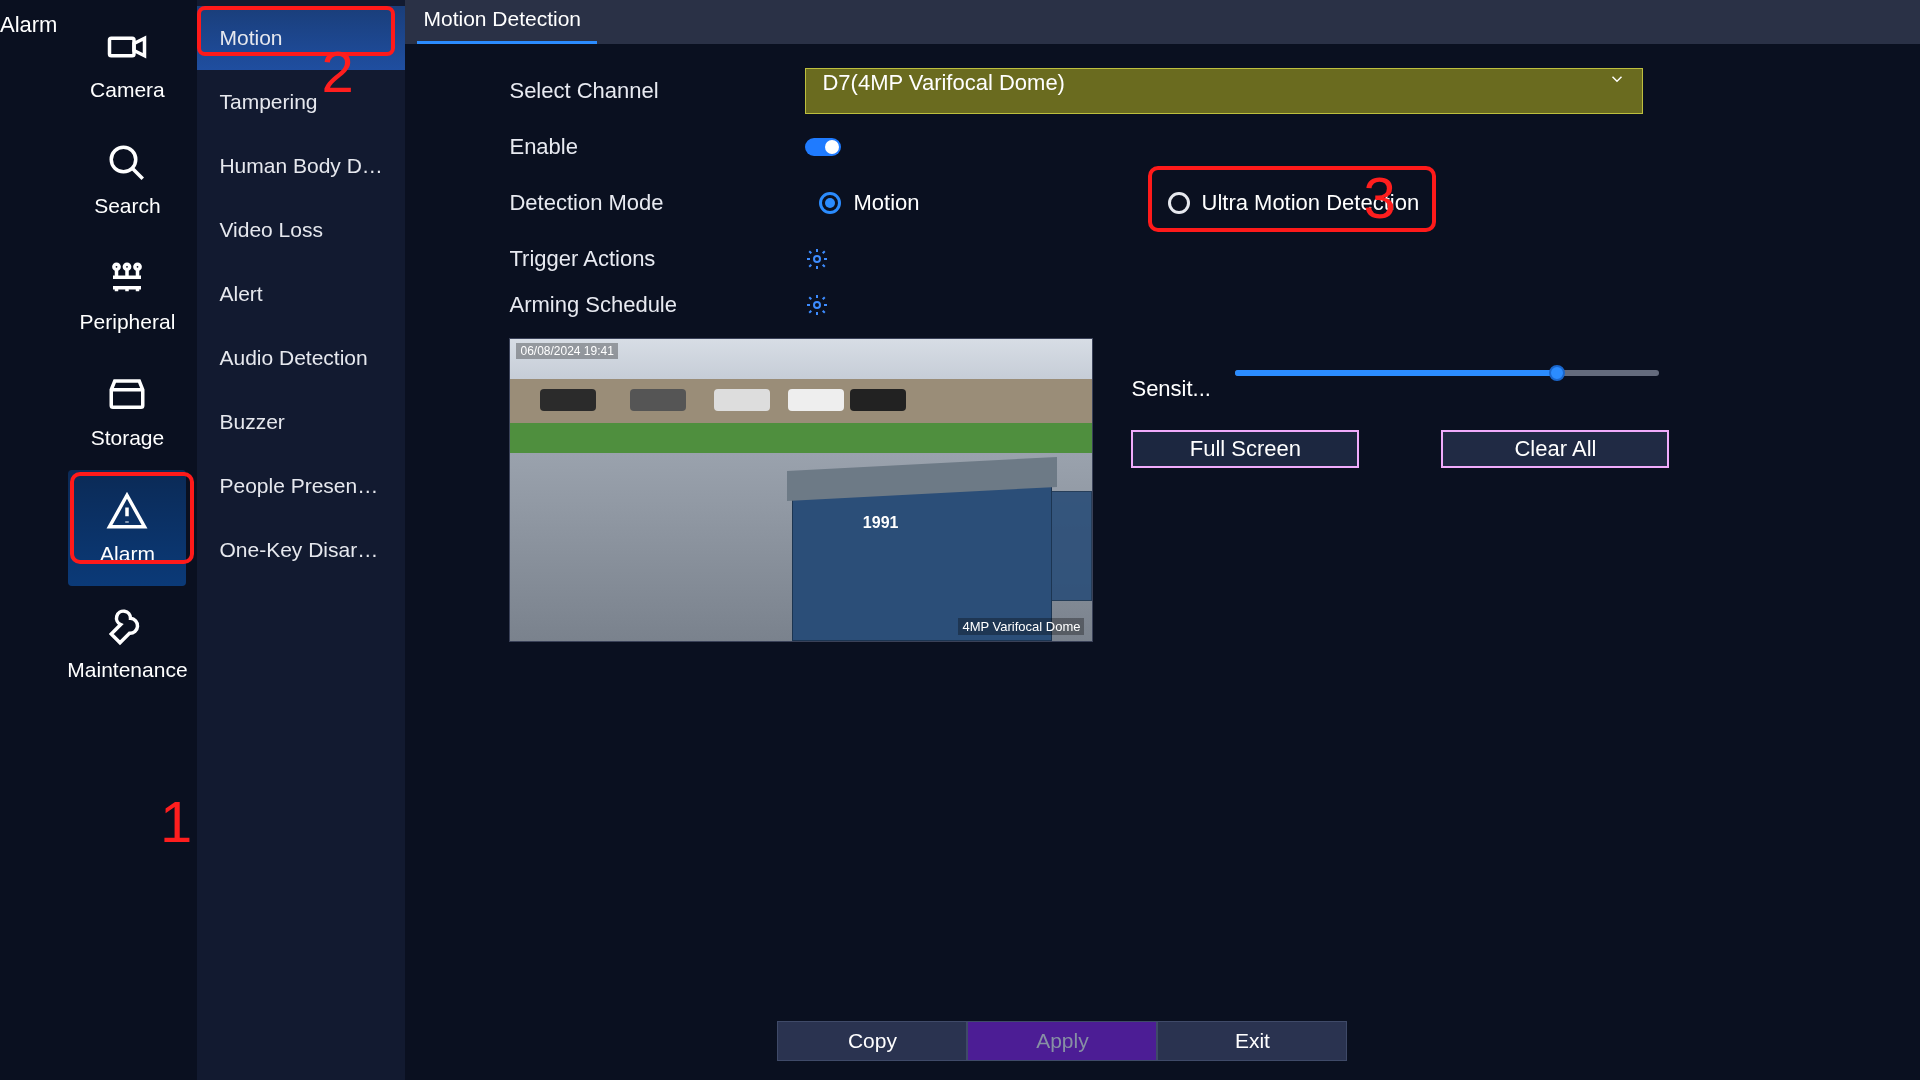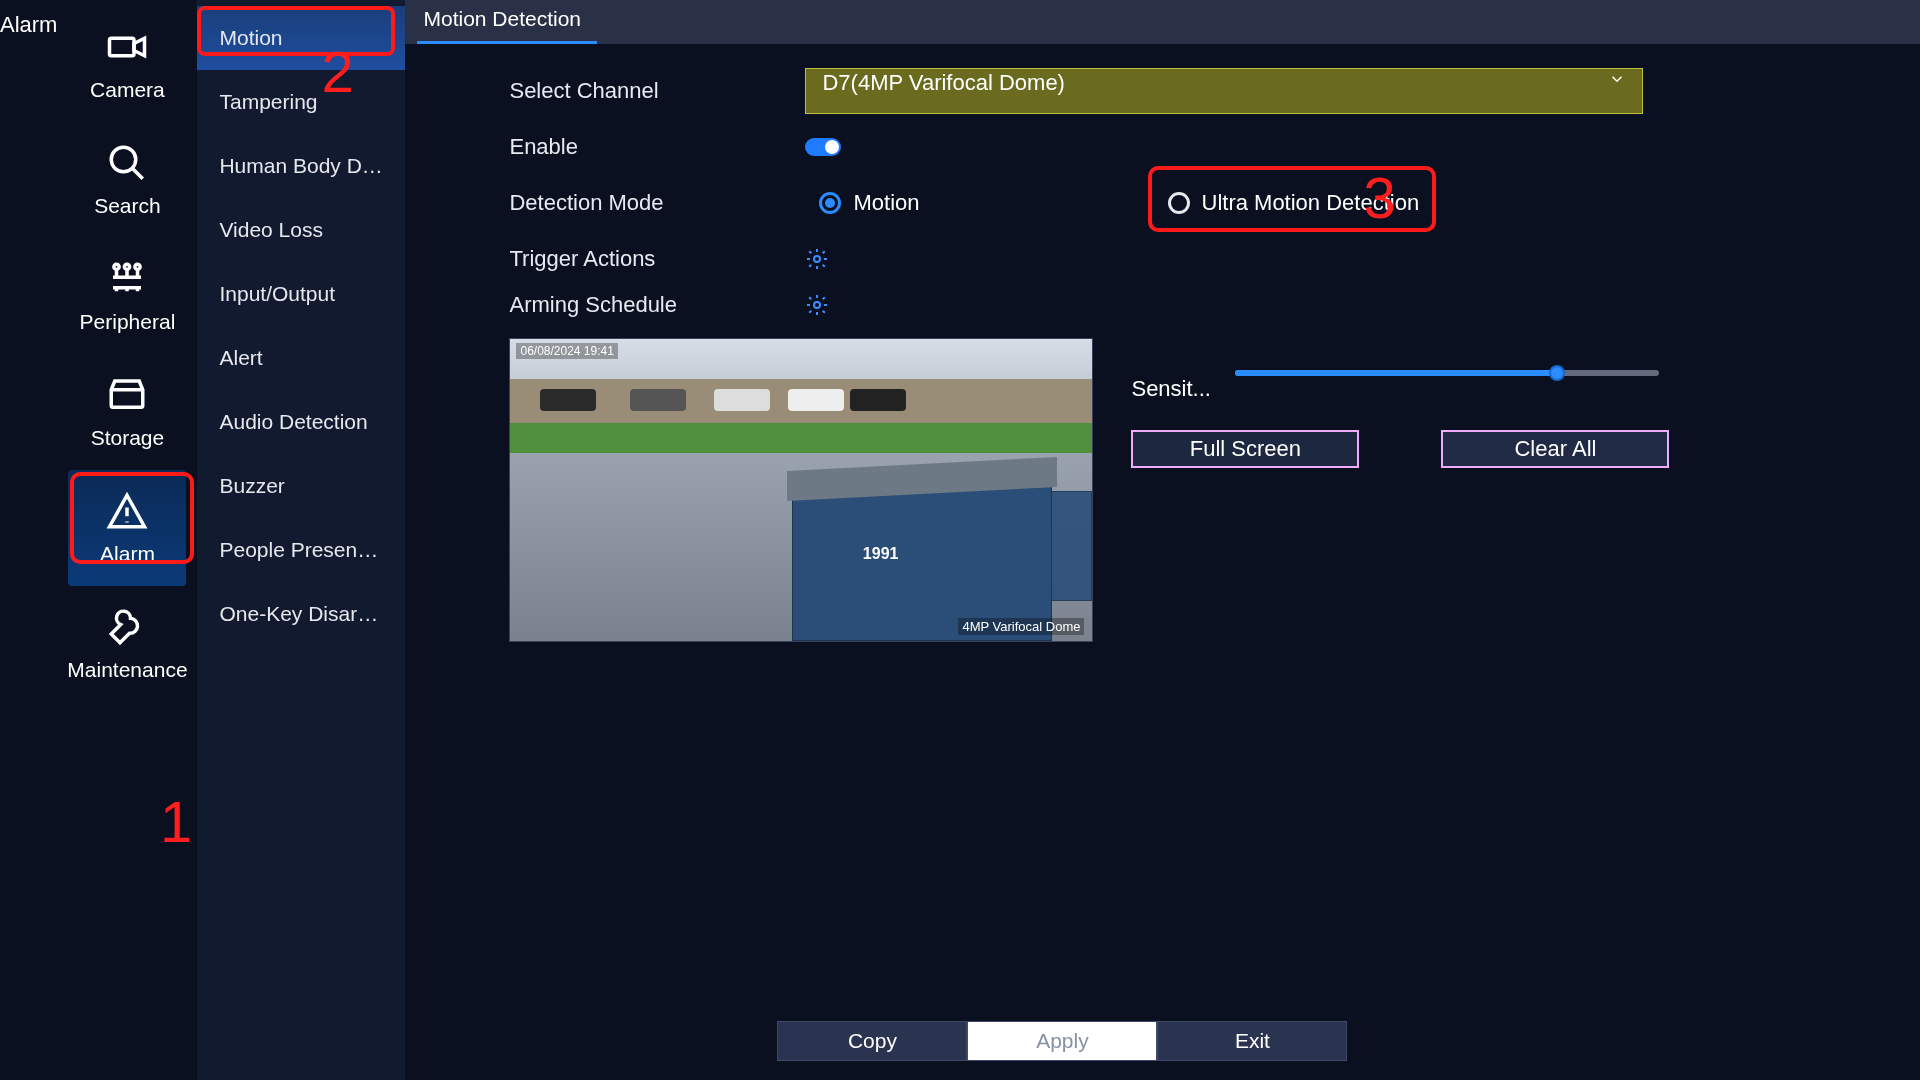--- a/index.html
+++ b/index.html
@@ -60,36 +60,36 @@
 .d1 .lid { position: absolute; top: -18px; left: -6px; right: -6px; height: 30px; background: #6d7a86; transform: skewY(-3deg); }
 .d2 { right: 0; bottom: 40px; width: 80px; height: 110px; opacity: 0.9; }
 .car { position: absolute; top: 50px; width: 56px; height: 22px; background: #2b2b2b; border-radius: 4px; }
 .car.c1 { left: 30px; }
 .car.c2 { left: 120px; background: #555; }
 .car.c3 { left: 204px; background: #ddd; }
 .car.c4 { left: 278px; background: #eee; }
 .car.c5 { left: 340px; background: #222; }
 .timestamp { position: absolute; top: 4px; left: 6px; font-size: 12px; color: #fff; background: rgba(0,0,0,0.3); padding: 1px 4px; }
 .camlabel { position: absolute; bottom: 6px; right: 8px; font-size: 13px; color: #fff; background: rgba(0,0,0,0.3); padding: 1px 4px; }
-.dumpnum { position: absolute; color: #fff; font-size: 16px; right: 194px; bottom: 78px; font-weight: bold; }
+.dumpnum { position: absolute; color: #fff; font-size: 16px; right: 194px; bottom: 109px; font-weight: bold; }
 
 .controls { padding-top: 0; }
 .sens-row { display: flex; align-items: center; gap: 24px; margin-top: 6px; }
 .sens-label { width: 80px; font-size: 22px; white-space: nowrap; overflow: hidden; text-overflow: ellipsis; margin-top: 32px; }
 .slider { position: relative; width: 424px; height: 6px; background: #646b7d; border-radius: 3px; }
 .slider .fill { position: absolute; left: 0; top: 0; bottom: 0; width: 75%; background: #2b8cff; border-radius: 3px; }
 .slider .thumb { position: absolute; top: -5px; left: 74%; width: 16px; height: 16px; background: #2b8cff; border: 2px solid #1a66cc; border-radius: 50%; }
 
 .btns { display: flex; gap: 82px; margin-top: 28px; }
 .btn { width: 228px; height: 38px; display: flex; align-items: center; justify-content: center; font-size: 22px; background: #1c2740; border: 2px solid #f0abfc; cursor: pointer; }
 .btn.ghost { background: #202a44; }
 
 .footer { height: 78px; display: flex; align-items: center; padding-left: 372px; }
 .fbtn { width: 190px; height: 40px; display: flex; align-items: center; justify-content: center; font-size: 21px; background: #2a3350; border: 1px solid #3f4a68; cursor: pointer; }
-.fbtn.dim { color: #8790a4; background: #ffffff; }
+.fbtn.dim { color: #8790a4; background: #4c1d95; }
 
 
 .callout { position: absolute; color: #ff1e1e; font-size: 58px; font-weight: 500; pointer-events: none; font-family: Arial, sans-serif; }
 </style>
 </head>
 <body>
 
 <div class="app">
   <div class="titlebar">
     <span>Alarm</span>
@@ -145,21 +145,20 @@
     </div>
 
     <div class="submenu">
       <div class="submenu-item active">
         <span>Motion</span>
         <div class="submenu-highlight" style="left:0; top:0; width:198px; height:50px;"></div>
       </div>
       <div class="submenu-item">Tampering</div>
       <div class="submenu-item">Human Body Det...</div>
       <div class="submenu-item">Video Loss</div>
-      <div class="submenu-item">Input/Output</div>
       <div class="submenu-item">Alert</div>
       <div class="submenu-item">Audio Detection</div>
       <div class="submenu-item">Buzzer</div>
       <div class="submenu-item">People Present A...</div>
       <div class="submenu-item">One-Key Disarmi..</div>
     </div>
 
     <div class="content">
       <div class="tabbar">
         <div class="tab active">Motion Detection</div>

